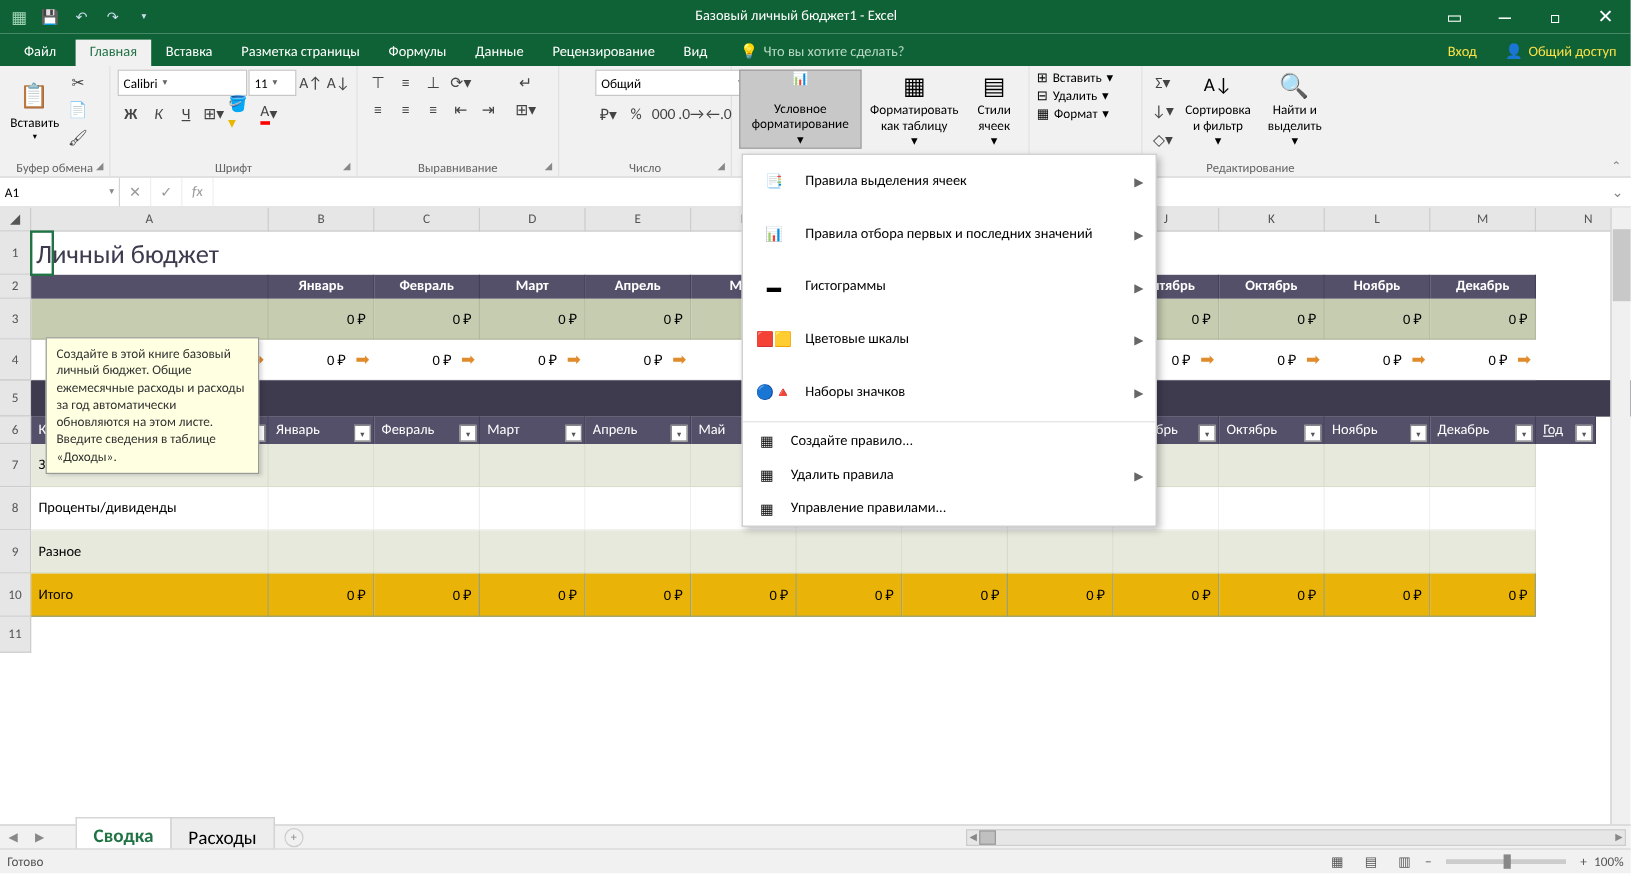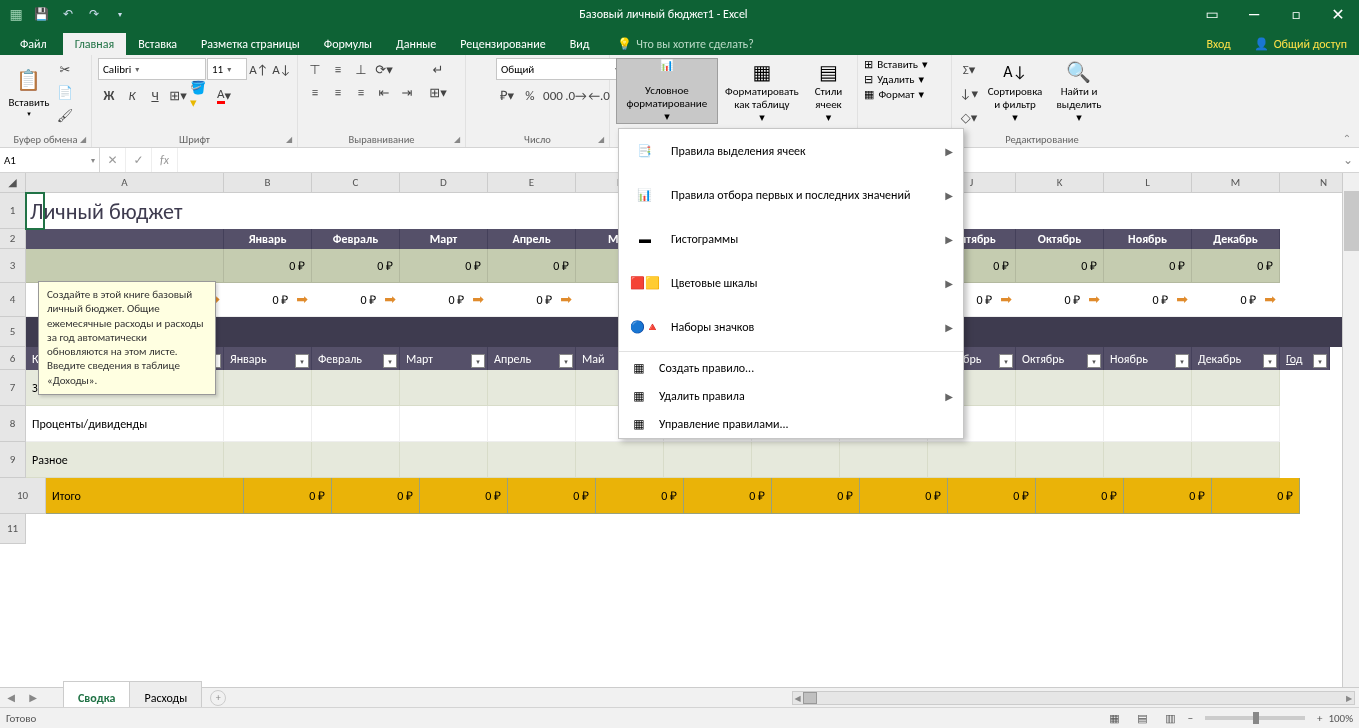--- a/index.html
+++ b/index.html
@@ -78,21 +78,21 @@
 .cf-menu-item .mi-icon { width:32px; height:32px; display:flex; align-items:center; justify-content:center; }
 .cf-menu-item .mi-label { flex:1; }
 .cf-menu-item .arrow-r { color:#666; font-size:10px; }
 .cf-menu .sep { height:1px; background:#e1e1e1; margin:2px 0;}
 .cf-menu-small { height:28px; display:flex; align-items:center; padding:0 10px; gap:10px; }
 .cf-menu-small .si-icon { width:20px; height:16px; display:flex; align-items:center; justify-content:center; }
 
 
 .sheet-tabs-row { position:absolute; bottom:21px; left:0; right:0; height:20px; background:#f1f1f1; border-top:1px solid #ccc; display:flex; align-items:center; }
 .sheet-nav-btn { width:22px; height:20px; display:flex; align-items:center; justify-content:center; color:#888; font-size:10px; }
-.sheet-tab { padding:16px 14px; height:20px; display:flex; align-items:center; border:1px solid #ccc; border-bottom:none; background:#ededed; margin-left:-1px; font-size:12px;}
+.sheet-tab { padding:16px 14px; height:20px; display:flex; align-items:center; border:1px solid #ccc; border-bottom:none; background:#ededed; margin-left:-1px; font-size:16px;}
 .sheet-tab.active { background:#fff; font-weight:bold; color:#217346; border-bottom:1px solid #fff;}
 .scroll-track { flex:1; margin:0 4px; height:14px; background:#e6e6e6; border:1px solid #ccc; position:relative; display:flex; align-items:center;}
 .scroll-track .thumb { width:14px; height:12px; background:#c0c0c0; border:1px solid #999;}
 
 .status-bar { position:absolute; bottom:0; left:0; right:0; height:21px; background:#f1f1f1; border-top:1px solid #d4d4d4; display:flex; align-items:center; padding:0 6px; font-size:11px; color:#555;}
 .status-bar .sb-right { margin-left:auto; display:flex; align-items:center; gap:6px;}
 .view-btn { width:22px; height:18px; display:flex; align-items:center; justify-content:center; border:1px solid transparent;}
 .zoom-slider { width:100px; height:4px; background:#ccc; position:relative; margin:0 6px;}
 .zoom-slider .zthumb { position:absolute; left:48px; top:-4px; width:6px; height:12px; background:#888;}
 
@@ -455,21 +455,21 @@
         <div class="data-cell-light" style="width: 88px;"></div>
         <div class="data-cell-light" style="width: 88px;"></div>
         <div class="data-cell-light" style="width: 88px;"></div>
         <div class="data-cell-light" style="width: 88px;"></div>
         <div class="data-cell-light" style="width: 88px;"></div>
         <div class="data-cell-light" style="width: 88px;"></div>
         <div class="data-cell-light" style="width: 88px;"></div>
         <div class="data-cell-light" style="width: 88px;"></div>
       </div>
       <div class="grid-row" style="height: 36px;">
-        <div class="row-header" style="width: 46px;">10</div>
+        <div class="row-header" style="width: 26px;">10</div>
         <div class="data-cell-total" style="width: 198px; justify-content: flex-start;">Итого</div>
         <div class="data-cell-total" style="width: 88px; justify-content: flex-end;">0 ₽</div>
         <div class="data-cell-total" style="width: 88px; justify-content: flex-end;">0 ₽</div>
         <div class="data-cell-total" style="width: 88px; justify-content: flex-end;">0 ₽</div>
         <div class="data-cell-total" style="width: 88px; justify-content: flex-end;">0 ₽</div>
         <div class="data-cell-total" style="width: 88px; justify-content: flex-end;">0 ₽</div>
         <div class="data-cell-total" style="width: 88px; justify-content: flex-end;">0 ₽</div>
         <div class="data-cell-total" style="width: 88px; justify-content: flex-end;">0 ₽</div>
         <div class="data-cell-total" style="width: 88px; justify-content: flex-end;">0 ₽</div>
         <div class="data-cell-total" style="width: 88px; justify-content: flex-end;">0 ₽</div>
@@ -511,21 +511,21 @@
     <div class="arrow-r">▶</div>
   </div>
   <div class="cf-menu-item">
     <div class="mi-icon">🔵🔺</div>
     <div class="mi-label">Наборы значков</div>
     <div class="arrow-r">▶</div>
   </div>
   <div class="sep"></div>
   <div class="cf-menu-small">
     <div class="si-icon">▦</div>
-    <div>Создать правило...</div>
+    <div>Создайте правило...</div>
   </div>
   <div class="cf-menu-small">
     <div class="si-icon">▦</div>
     <div style="flex:1;">Удалить правила</div>
     <div class="arrow-r" style="font-size:10px;color:#666;">▶</div>
   </div>
   <div class="cf-menu-small">
     <div class="si-icon">▦</div>
     <div>Управление правилами...</div>
   </div>

